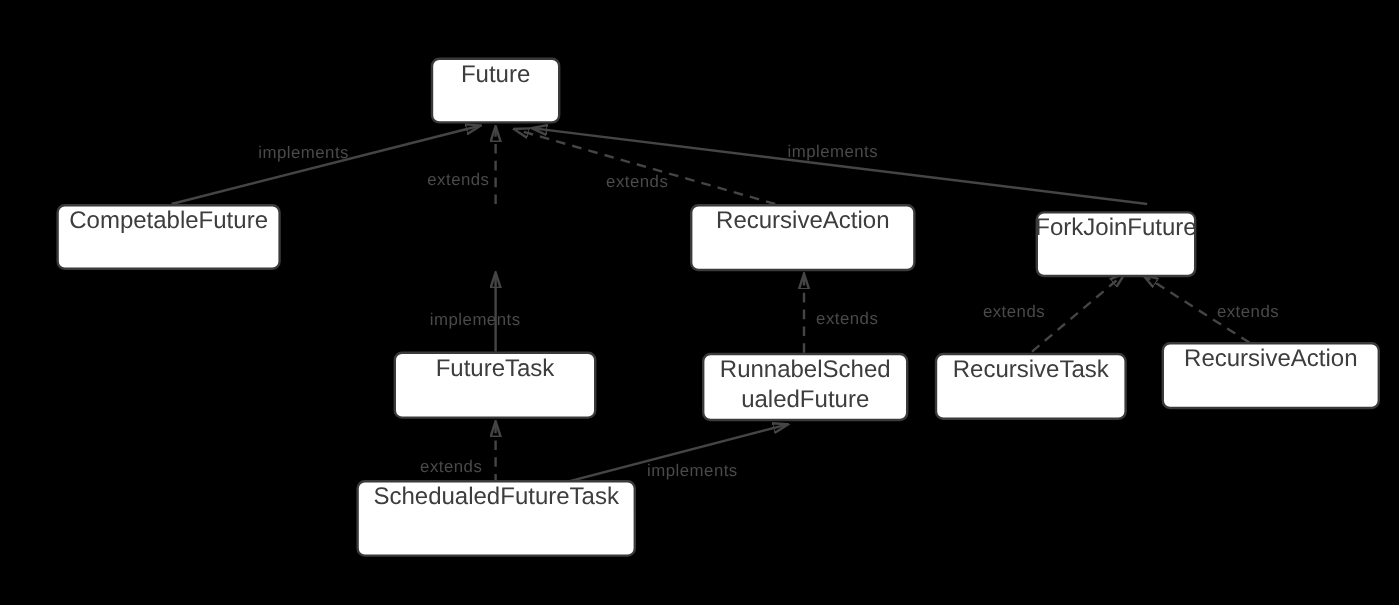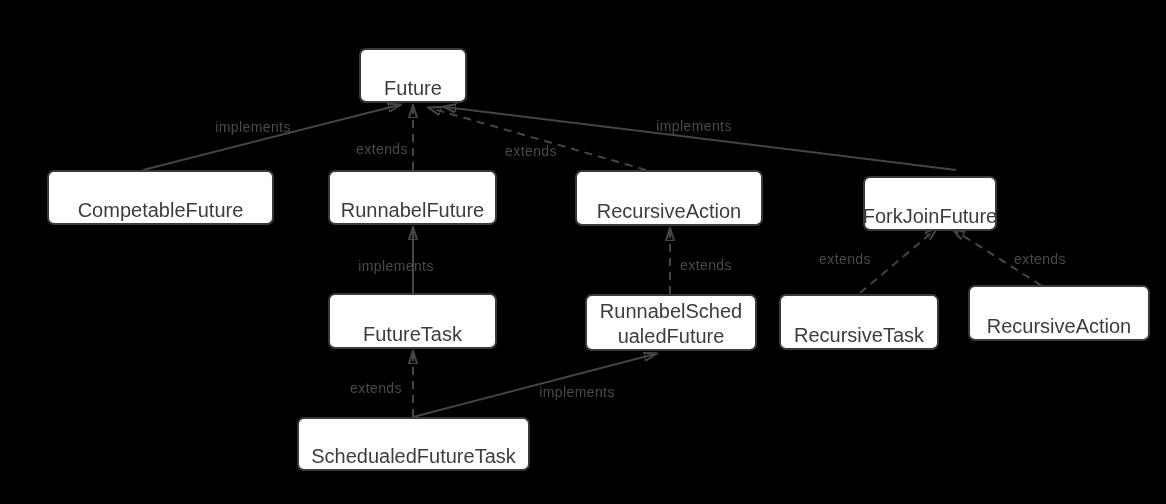--- a/index.html
+++ b/index.html
@@ -12,21 +12,21 @@
   }
   .connectors{position:absolute;left:0;top:0;}
   .connectors path{stroke:#454545;stroke-width:2;fill:none;}
   .connectors path.dashed{stroke-dasharray:8 6;}
   .node{
     position:absolute;
     box-sizing:border-box;
     background:#ffffff;
     border:2px solid #3a3a3a;
     border-radius:7px;
-    display:flex;align-items:flex-end;justify-content:center;
+    display:flex;align-items:flex-start;justify-content:center;
     text-align:center;
   }
   .node-label{
     color:#3d3d3d;
     font-size:20px;
     line-height:25px;
     white-space:nowrap;
   }
   .node-label.wrap{
     white-space:normal;
@@ -76,27 +76,24 @@
   <span class="edge-label" style="left:706px;top:265px">extends</span>
   <span class="edge-label" style="left:845px;top:259px">extends</span>
   <span class="edge-label" style="left:1040px;top:259px">extends</span>
   <span class="edge-label" style="left:376px;top:388px">extends</span>
   <span class="edge-label" style="left:577px;top:392px">implements</span>
 
   <div class="node" style="left:359px;top:48px;width:108px;height:55px">
     <span class="node-label">Future</span>
   </div>
 
-  <div class="node" style="left:47px;top:170px;width:227px;height:55px">
+  <div class="node" style="left:47px;top:170px;width:187px;height:55px">
     <span class="node-label">CompetableFuture</span>
   </div>
 
-  <div class="node" style="left:328px;top:170px;width:169px;height:55px">
-    <span class="node-label">RunnabelFuture</span>
-  </div>
 
   <div class="node" style="left:575px;top:170px;width:188px;height:56px">
     <span class="node-label">RecursiveAction</span>
   </div>
 
   <div class="node" style="left:863px;top:176px;width:134px;height:55px">
     <span class="node-label">ForkJoinFuture</span>
   </div>
 
   <div class="node" style="left:328px;top:293px;width:169px;height:56px">
@@ -108,17 +105,17 @@
   </div>
 
   <div class="node" style="left:779px;top:294px;width:160px;height:56px">
     <span class="node-label">RecursiveTask</span>
   </div>
 
   <div class="node" style="left:968px;top:285px;width:182px;height:56px">
     <span class="node-label">RecursiveAction</span>
   </div>
 
-  <div class="node" style="left:297px;top:417px;width:233px;height:54px">
+  <div class="node" style="left:297px;top:400px;width:233px;height:64px">
     <span class="node-label">SchedualedFutureTask</span>
   </div>
 
 </div>
 
 </body></html>

